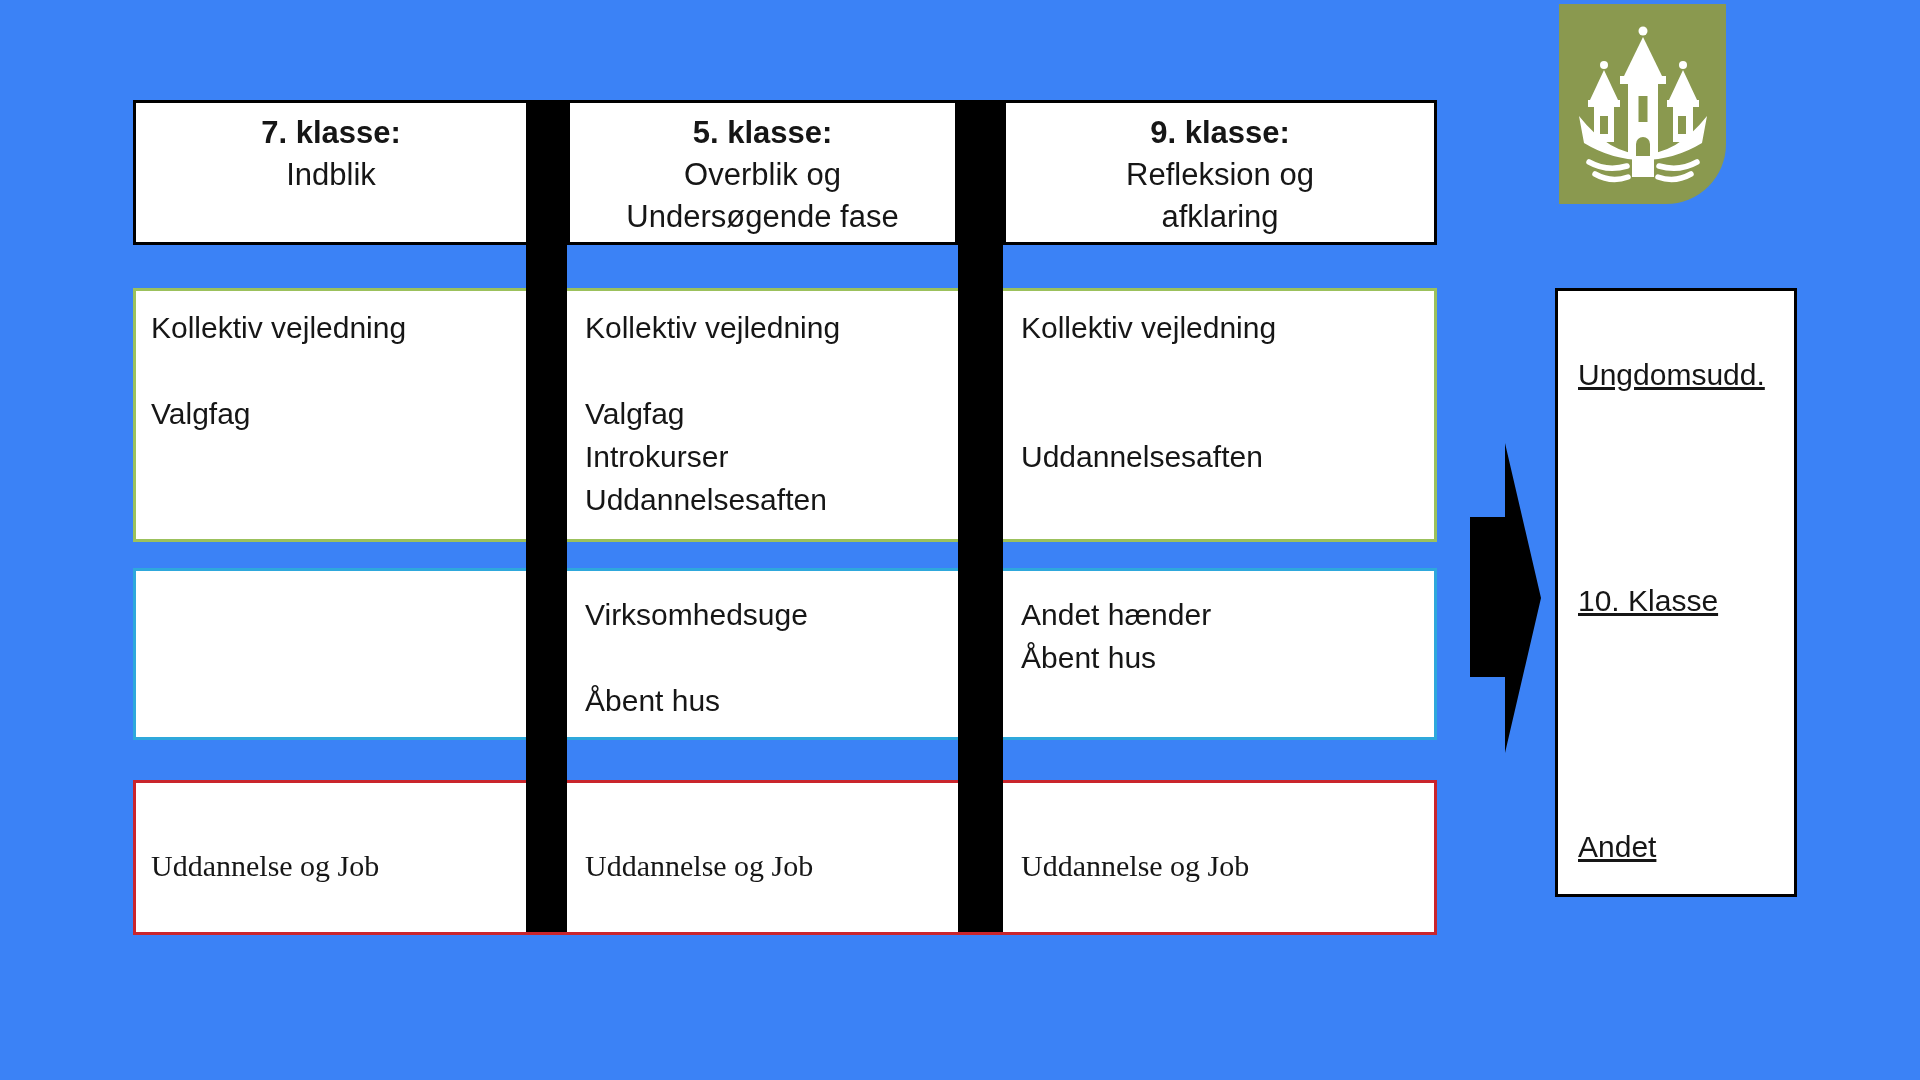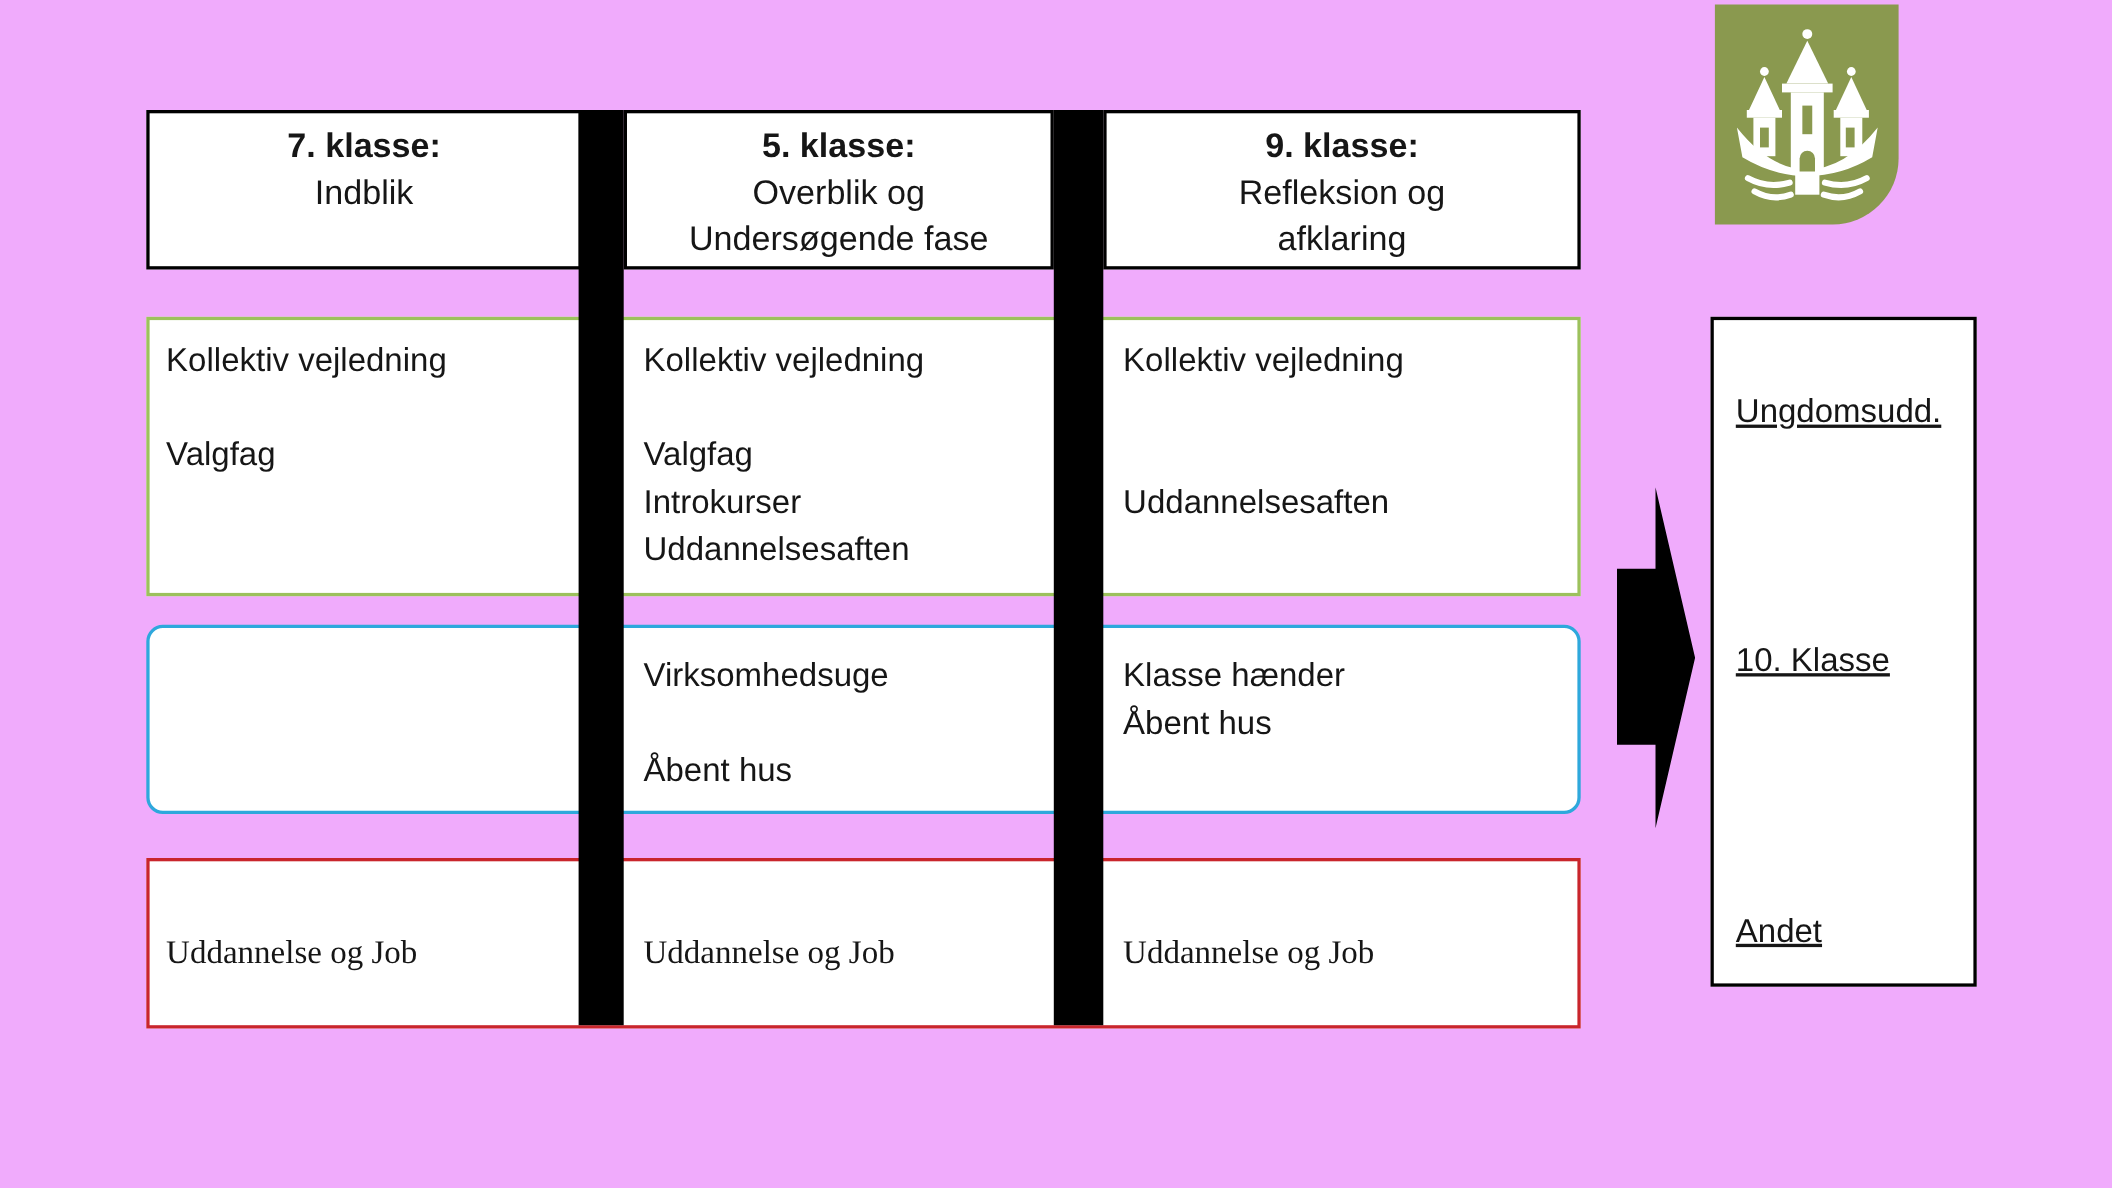--- a/index.html
+++ b/index.html
@@ -1,17 +1,17 @@
 <!DOCTYPE html>
 <html><head>
 <meta charset="utf-8">
 <style>
   html,body{margin:0;padding:0;background:#fff;}
   .slide{
-    position:relative;width:1920px;height:1080px;background:#f0abfc;overflow:hidden;
+    position:relative;width:1920px;height:1080px;background:#3b82f6;overflow:hidden;
     font-family:"Liberation Sans","DejaVu Sans",sans-serif;color:#161616;
   }
   
   .hdr{position:absolute;top:100px;height:145px;border:3px solid #000;box-sizing:border-box;
        background:#fff;text-align:center;padding-top:9px;}
   .hdr-1{left:133px;width:396px;}
   .hdr-2{left:567px;width:391px;}
   .hdr-3{left:1003px;width:434px;}
   .hdr-line{font-size:31px;line-height:42px;height:42px;white-space:nowrap;}
   .hdr-title{font-weight:bold;}
@@ -80,29 +80,29 @@
       <div class="line">Uddannelsesaften</div>
     </div>
     <div class="cell cell-3">
       <div class="line">Kollektiv vejledning</div>
       <div class="line"></div>
       <div class="line"></div>
       <div class="line">Uddannelsesaften</div>
     </div>
   </div>
 
-  <div class="row row-blue" style="border-color: rgb(46, 168, 220); border-radius: 15px;">
+  <div class="row row-blue" style="border-color: rgb(46, 168, 220);">
     <div class="cell cell-1"></div>
     <div class="cell cell-2">
       <div class="line">Virksomhedsuge</div>
       <div class="line"></div>
       <div class="line">Åbent hus</div>
     </div>
     <div class="cell cell-3">
-      <div class="line">Klasse hænder</div>
+      <div class="line">Andet hænder</div>
       <div class="line">Åbent hus</div>
     </div>
   </div>
 
   <div class="row row-red" style="border-color: rgb(201, 37, 44);">
     <div class="cell cell-1 cell-center">
       <span class="red-label">Uddannelse og Job</span>
     </div>
     <div class="cell cell-2 cell-center">
       <span class="red-label">Uddannelse og Job</span>

